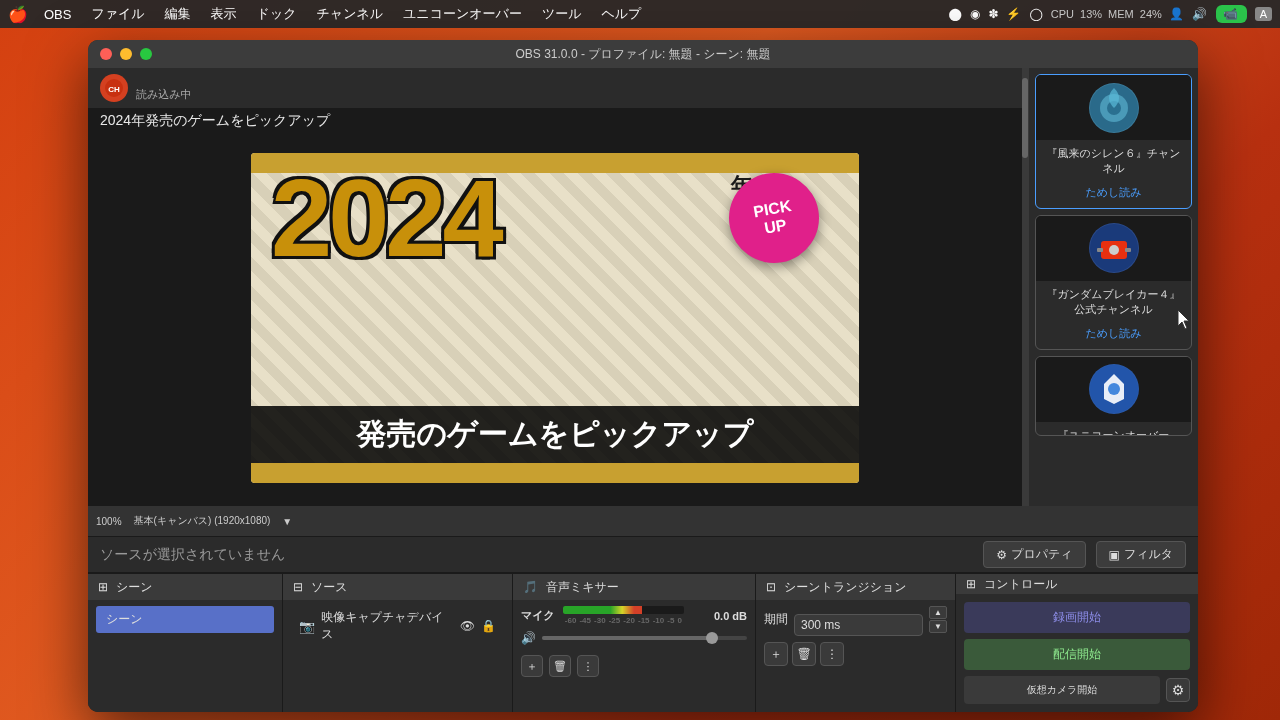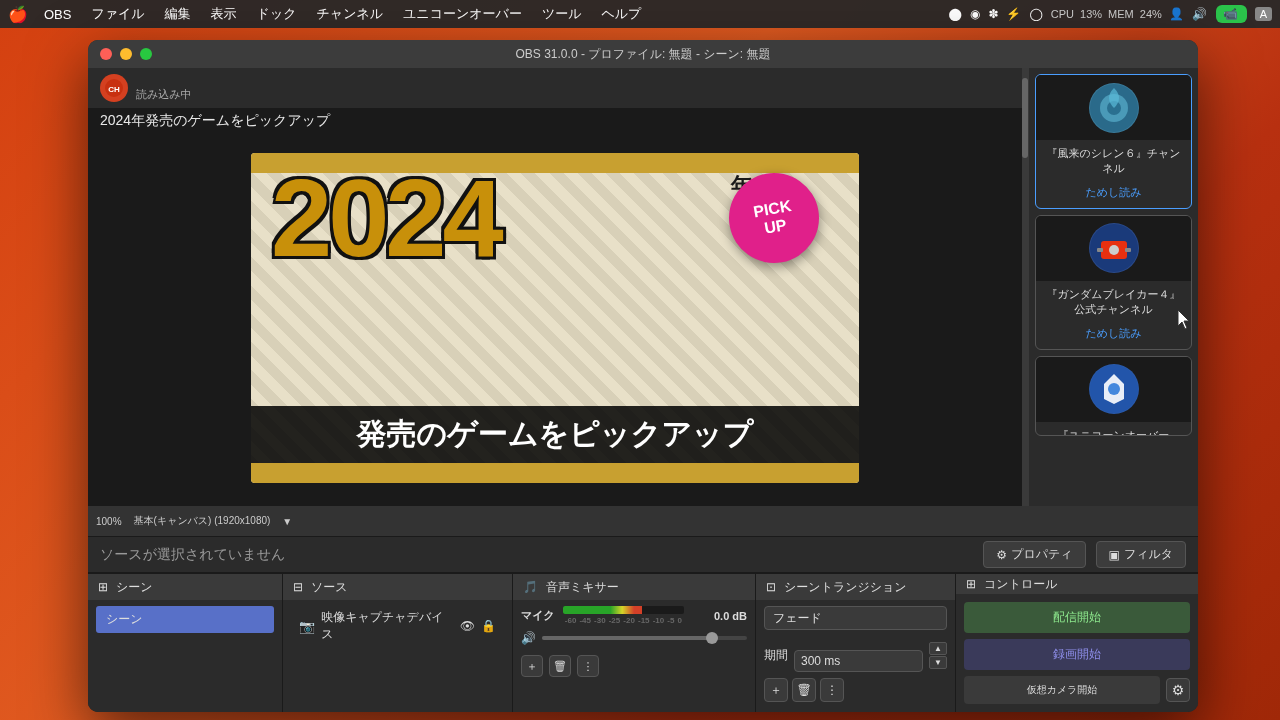--- a/index.html
+++ b/index.html
@@ -810,21 +810,20 @@
           <div class="icon-btn">🗑</div>
           <div class="icon-btn">⋮</div>
         </div>
       </div>
 
       <div class="panel transition-panel">
         <div class="panel-header">
           <span>⊡</span>
           <span>シーントランジション</span>
         </div>
-        <select class="transition-select"><option>フェード</option></select>
         <div class="duration-row">
           <span>期間</span>
           <input class="duration-input" type="text" value="300 ms" style="width: 70px; margin-top: 12px;">
           <div class="duration-arrows">
             <button class="arrow-btn">▲</button>
             <button class="arrow-btn">▼</button>
           </div>
         </div>
         <div class="transition-footer">
           <div class="trans-btn">＋</div>
@@ -832,22 +831,22 @@
           <div class="trans-btn">⋮</div>
         </div>
       </div>
 
       <div class="panel controls-panel" style="border-right:none;">
         <div class="panel-header">
           <span>⊞</span>
           <span>コントロール</span>
         </div>
         <div class="controls-content">
+          <button class="ctrl-btn ctrl-btn-secondary">録画開始</button>
           <button class="ctrl-btn ctrl-btn-primary">配信開始</button>
-          <button class="ctrl-btn ctrl-btn-secondary">録画開始</button>
           <div class="ctrl-btn-row">
             <button class="ctrl-btn-small">仮想カメラ開始</button>
             <div class="ctrl-settings-icon">⚙</div>
           </div>
         </div>
       </div>
 
     </div>
 
   </div>

